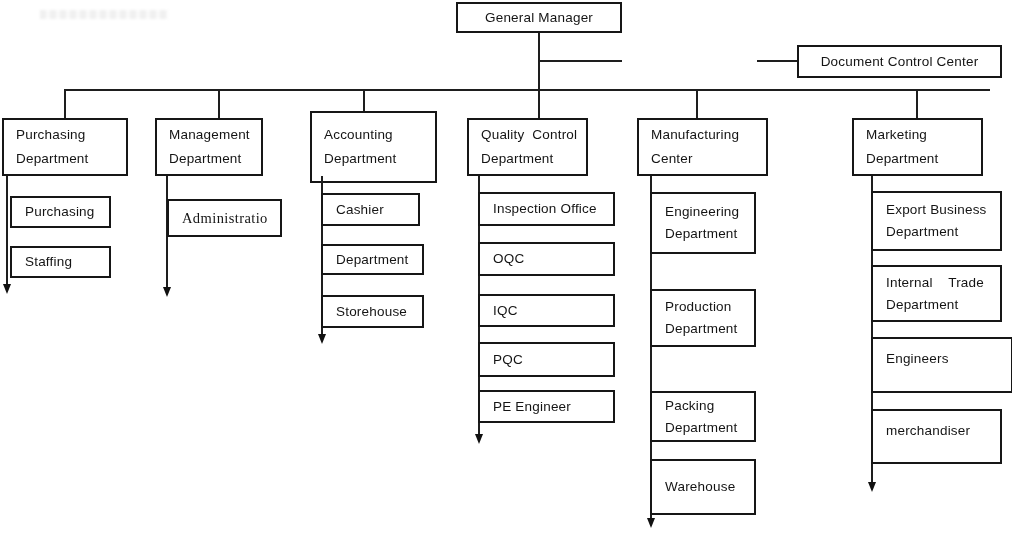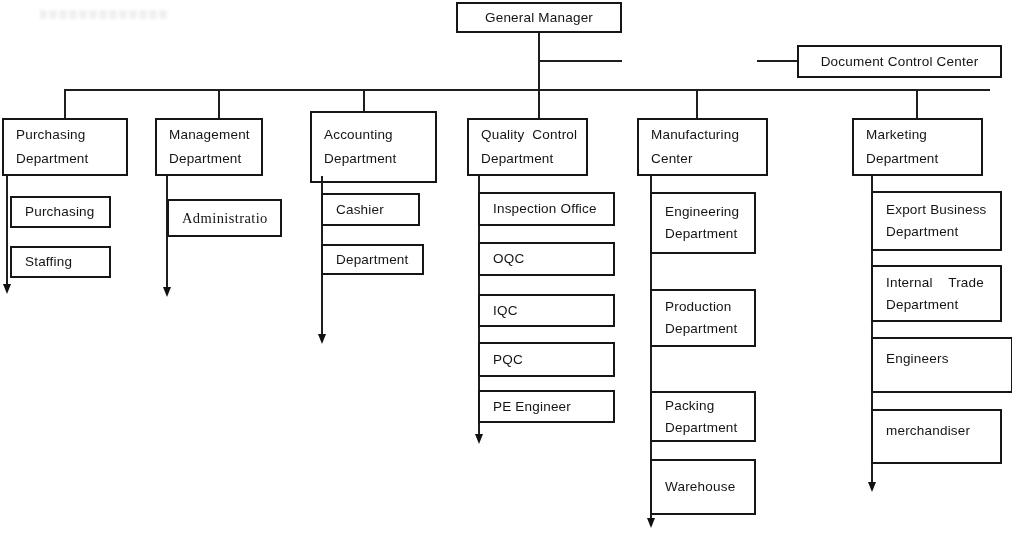--- a/index.html
+++ b/index.html
@@ -109,20 +109,23 @@
   <div class="node child serif" style="left:167px;top:199px;width:115px;height:38px">
     <div class="ln">Administratio</div>
   </div>
 
   <div class="node child" style="left:321px;top:193px;width:99px;height:33px">
     <div class="ln">Cashier</div>
   </div>
   <div class="node child" style="left:321px;top:244px;width:103px;height:31px">
     <div class="ln">Department</div>
   </div>
+  <div class="node child" style="left:321px;top:295px;width:103px;height:33px">
+    <div class="ln">Storehouse</div>
+  </div>
 
   <div class="node child" style="left:478px;top:192px;width:137px;height:34px">
     <div class="ln">Inspection Office</div>
   </div>
   <div class="node child" style="left:478px;top:242px;width:137px;height:34px">
     <div class="ln">OQC</div>
   </div>
   <div class="node child" style="left:478px;top:294px;width:137px;height:33px">
     <div class="ln">IQC</div>
   </div>

